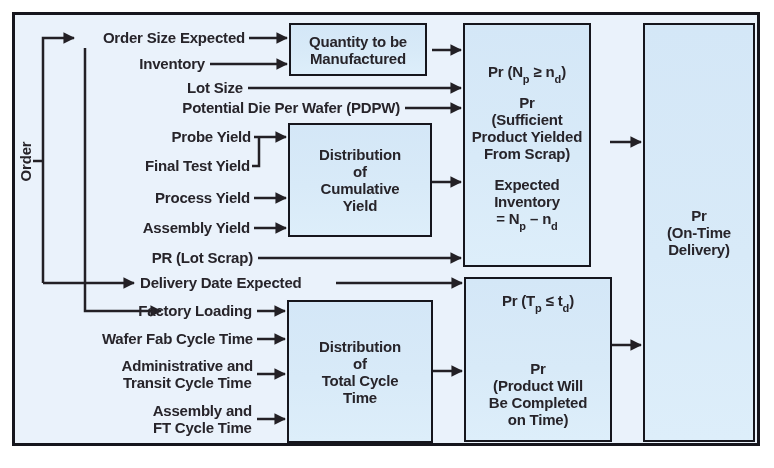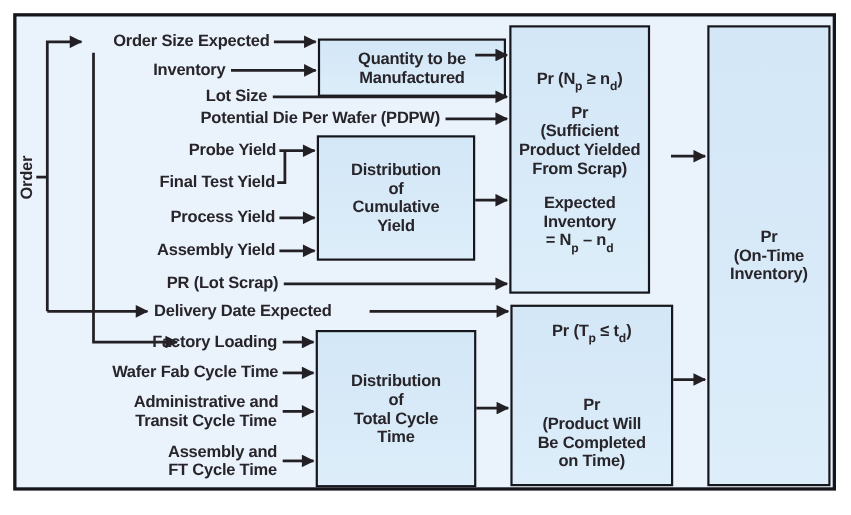--- a/index.html
+++ b/index.html
@@ -22,21 +22,21 @@
     background:var(--panel);border:3px solid var(--border);box-sizing:border-box;
   }
   .box{
     position:absolute;box-sizing:border-box;border:2.5px solid var(--border);
     background:linear-gradient(180deg,#d4e7f7 0%,var(--box-fill) 55%,#ddeefa 100%);
     display:flex;flex-direction:column;align-items:center;justify-content:center;
     text-align:center;font-size:15px;line-height:17px;
   }
   .box .grp{margin:7px 0;}
   .box .grp div{line-height:17px;}
-  #box-quantity{left:289px;top:35px;width:171px;height:53px;}
+  #box-quantity{left:289px;top:23px;width:138px;height:53px;}
   #box-cum-yield{left:288px;top:123px;width:144px;height:114px;}
   #box-total-cycle{left:287px;top:300px;width:146px;height:143px;}
   #box-yield-prob{left:463px;top:23px;width:128px;height:244px;}
   #box-time-prob{left:464px;top:277px;width:148px;height:165px;gap:37px;}
   #box-on-time{left:643px;top:23px;width:112px;height:419px;}
   .lbl{
     position:absolute;font-size:15px;line-height:17px;white-space:nowrap;
     text-align:right;
   }
   .lbl.two{white-space:normal;text-align:center;}
@@ -117,21 +117,21 @@
       <div>Pr</div>
       <div>(Product Will</div>
       <div>Be Completed</div>
       <div>on Time)</div>
     </div>
   </div>
 
   <div class="box" id="box-on-time">
     <div>Pr</div>
     <div>(On-Time</div>
-    <div>Inventory)</div>
+    <div>Delivery)</div>
   </div>
 
   <svg class="wires" width="774" height="468" viewBox="0 0 774 468">
     <defs>
       <marker id="arr" viewBox="0 0 10 10" refX="9.2" refY="5" markerWidth="6" markerHeight="4.6" orient="auto-start-reverse">
         <path class="head" d="M0 0 L10 5 L0 10 z" style="fill:var(--line);stroke:none;"></path>
       </marker>
     </defs>
     <path d="M33 161 H43"></path>
     <path d="M43 283 V38 H74" marker-end="url(#arr)"></path>

